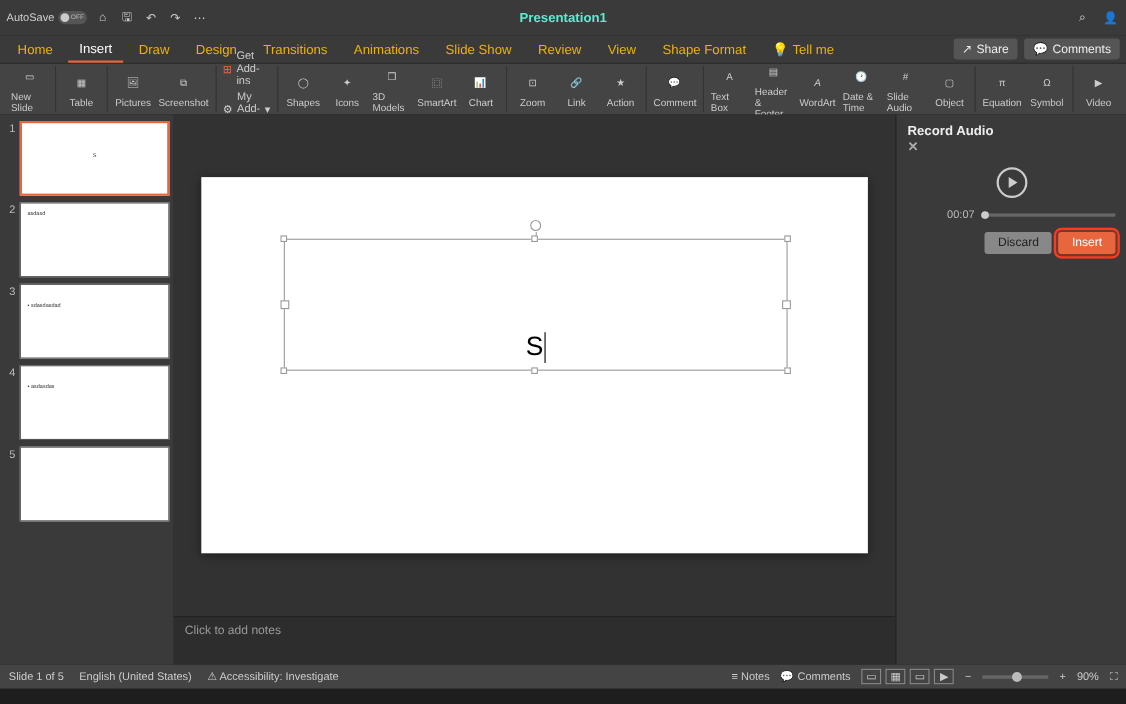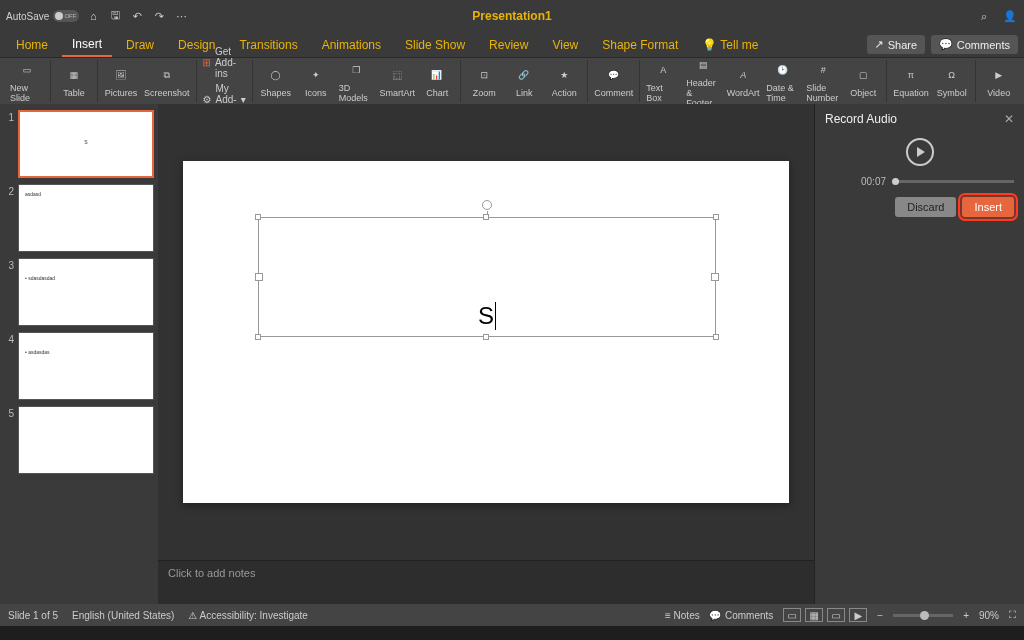--- a/index.html
+++ b/index.html
@@ -5,21 +5,21 @@
   * { box-sizing: border-box; margin: 0; padding: 0; font-family: -apple-system, "Segoe UI", sans-serif; }
   body { width: 1024px; height: 640px; background: #1e1e1e; color: #d0d0d0; overflow: hidden; font-size: 11px; }
   
   
   .titlebar { height: 26px; background: #3a3a3a; display: flex; align-items: center; padding: 16px 6px; position: relative; }
   .titlebar-left { display: flex; align-items: center; gap: 6px; }
   .autosave { display: flex; align-items: center; gap: 4px; font-size: 10px; }
   .toggle { width: 26px; height: 12px; background: #555; border-radius: 6px; position: relative; display: flex; align-items: center; justify-content: flex-end; padding-right: 3px; font-size:6px; color:#bbb; }
   .toggle::before { content:""; width:8px; height:8px; background:#ccc; border-radius:50%; position:absolute; left:2px; }
   .tb-icon { width: 16px; height: 16px; display:inline-flex; align-items:center; justify-content:center; color:#ccc; }
-  .title-center { position:absolute; left:50%; transform:translateX(-50%); font-size:12px; font-weight:600; color:#eab308; }
+  .title-center { position:absolute; left:50%; transform:translateX(-50%); font-size:12px; font-weight:600; color:#5eead4; }
   .titlebar-right { margin-left:auto; display:flex; gap:10px; }
 
   
   .tabs { height: 26px; background: #3a3a3a; display:flex; align-items:center; padding: 0 6px; gap: 4px; border-bottom:1px solid #2a2a2a; }
   .tab { padding: 4px 10px; font-size: 12px; color:#eab308; cursor:pointer; }
   .tab.active { border-bottom: 2px solid #e8663d; color:#fff; }
   .tabs-right { margin-left:auto; display:flex; gap:6px; align-items:center; }
   .pill { background:#555; border-radius:3px; padding: 3px 8px; font-size:11px; display:flex; align-items:center; gap:4px; color:#eee; }
 
   
@@ -52,21 +52,21 @@
   .handle { position:absolute; width:6px; height:6px; background:#fff; border:1px solid #999; }
   .rot-handle { position:absolute; left:50%; top:-18px; margin-left:-5px; width:10px; height:10px; border:1px solid #999; border-radius:50%; }
   .rot-handle::after { content:""; position:absolute; left:50%; top:10px; width:1px; height:8px; background:#999; }
   .title-text { font-size:24px; color:#000; }
   .cursor-line { border-right: 1px solid #000; padding-right:1px; }
   .subtitle-box { position:absolute; left:75px; top:178px; width:458px; height:86px; border:1px dashed #aaa; display:flex; align-items:flex-start; justify-content:center; padding-top:6px; font-size:14px; color:#555; }
   .notes { height: 44px; background:#2d2d2d; padding: 6px 10px; font-size:11px; color:#999; border-top:1px solid #222; }
 
   
   .panel { width: 210px; background:#3a3a3a; border-left:1px solid #222; padding: 8px 10px; }
-  .panel-header { display:flex; justify-content:space-between; font-size:12px; color:#eee; font-weight:400; margin-bottom:12px; }
+  .panel-header { display:flex; justify-content:space-between; font-size:12px; color:#eee; font-weight:700; margin-bottom:12px;flex-direction:column; }
   .play-circle { width:28px; height:28px; border:2px solid #ccc; border-radius:50%; margin: 4px auto 10px; display:flex; align-items:center; justify-content:center; }
   .play-circle::after { content:""; border-left:8px solid #ccc; border-top:5px solid transparent; border-bottom:5px solid transparent; margin-left:2px; }
   .time-row { display:flex; align-items:center; gap:6px; font-size:10px; color:#bbb; margin-bottom:10px;padding-left:36px; }
   .progress { flex:1; height:3px; background:#666; position:relative; }
   .progress::after { content:""; position:absolute; left:0; top:-2px; width:7px; height:7px; background:#ccc; border-radius:50%; }
   .panel-btns { display:flex; gap:6px; justify-content:flex-end; }
   .pbtn { padding: 4px 12px; border-radius:3px; font-size:11px; cursor:pointer; }
   .pbtn.discard { background:#888; color:#222; }
   .pbtn.insert { background:#e8663d; color:#fff; outline: 2px solid #ff3b1f; outline-offset: 2px; box-shadow: 0 0 0 4px rgba(255,50,20,0.3); }
 
@@ -208,21 +208,21 @@
           <i>A</i>
         </span>
         <span>WordArt</span>
       </div>
     <div class="rbtn">
         <span class="ic">🕑</span>
         <span>Date &amp; Time</span>
       </div>
     <div class="rbtn">
         <span class="ic">#</span>
-        <span>Slide Number</span>
+        <span>Slide Audio</span>
       </div>
     <div class="rbtn">
         <span class="ic">▢</span>
         <span>Object</span>
       </div>
   </div>
   <div class="group">
     <div class="rbtn">
         <span class="ic">π</span>
         <span>Equation</span>

